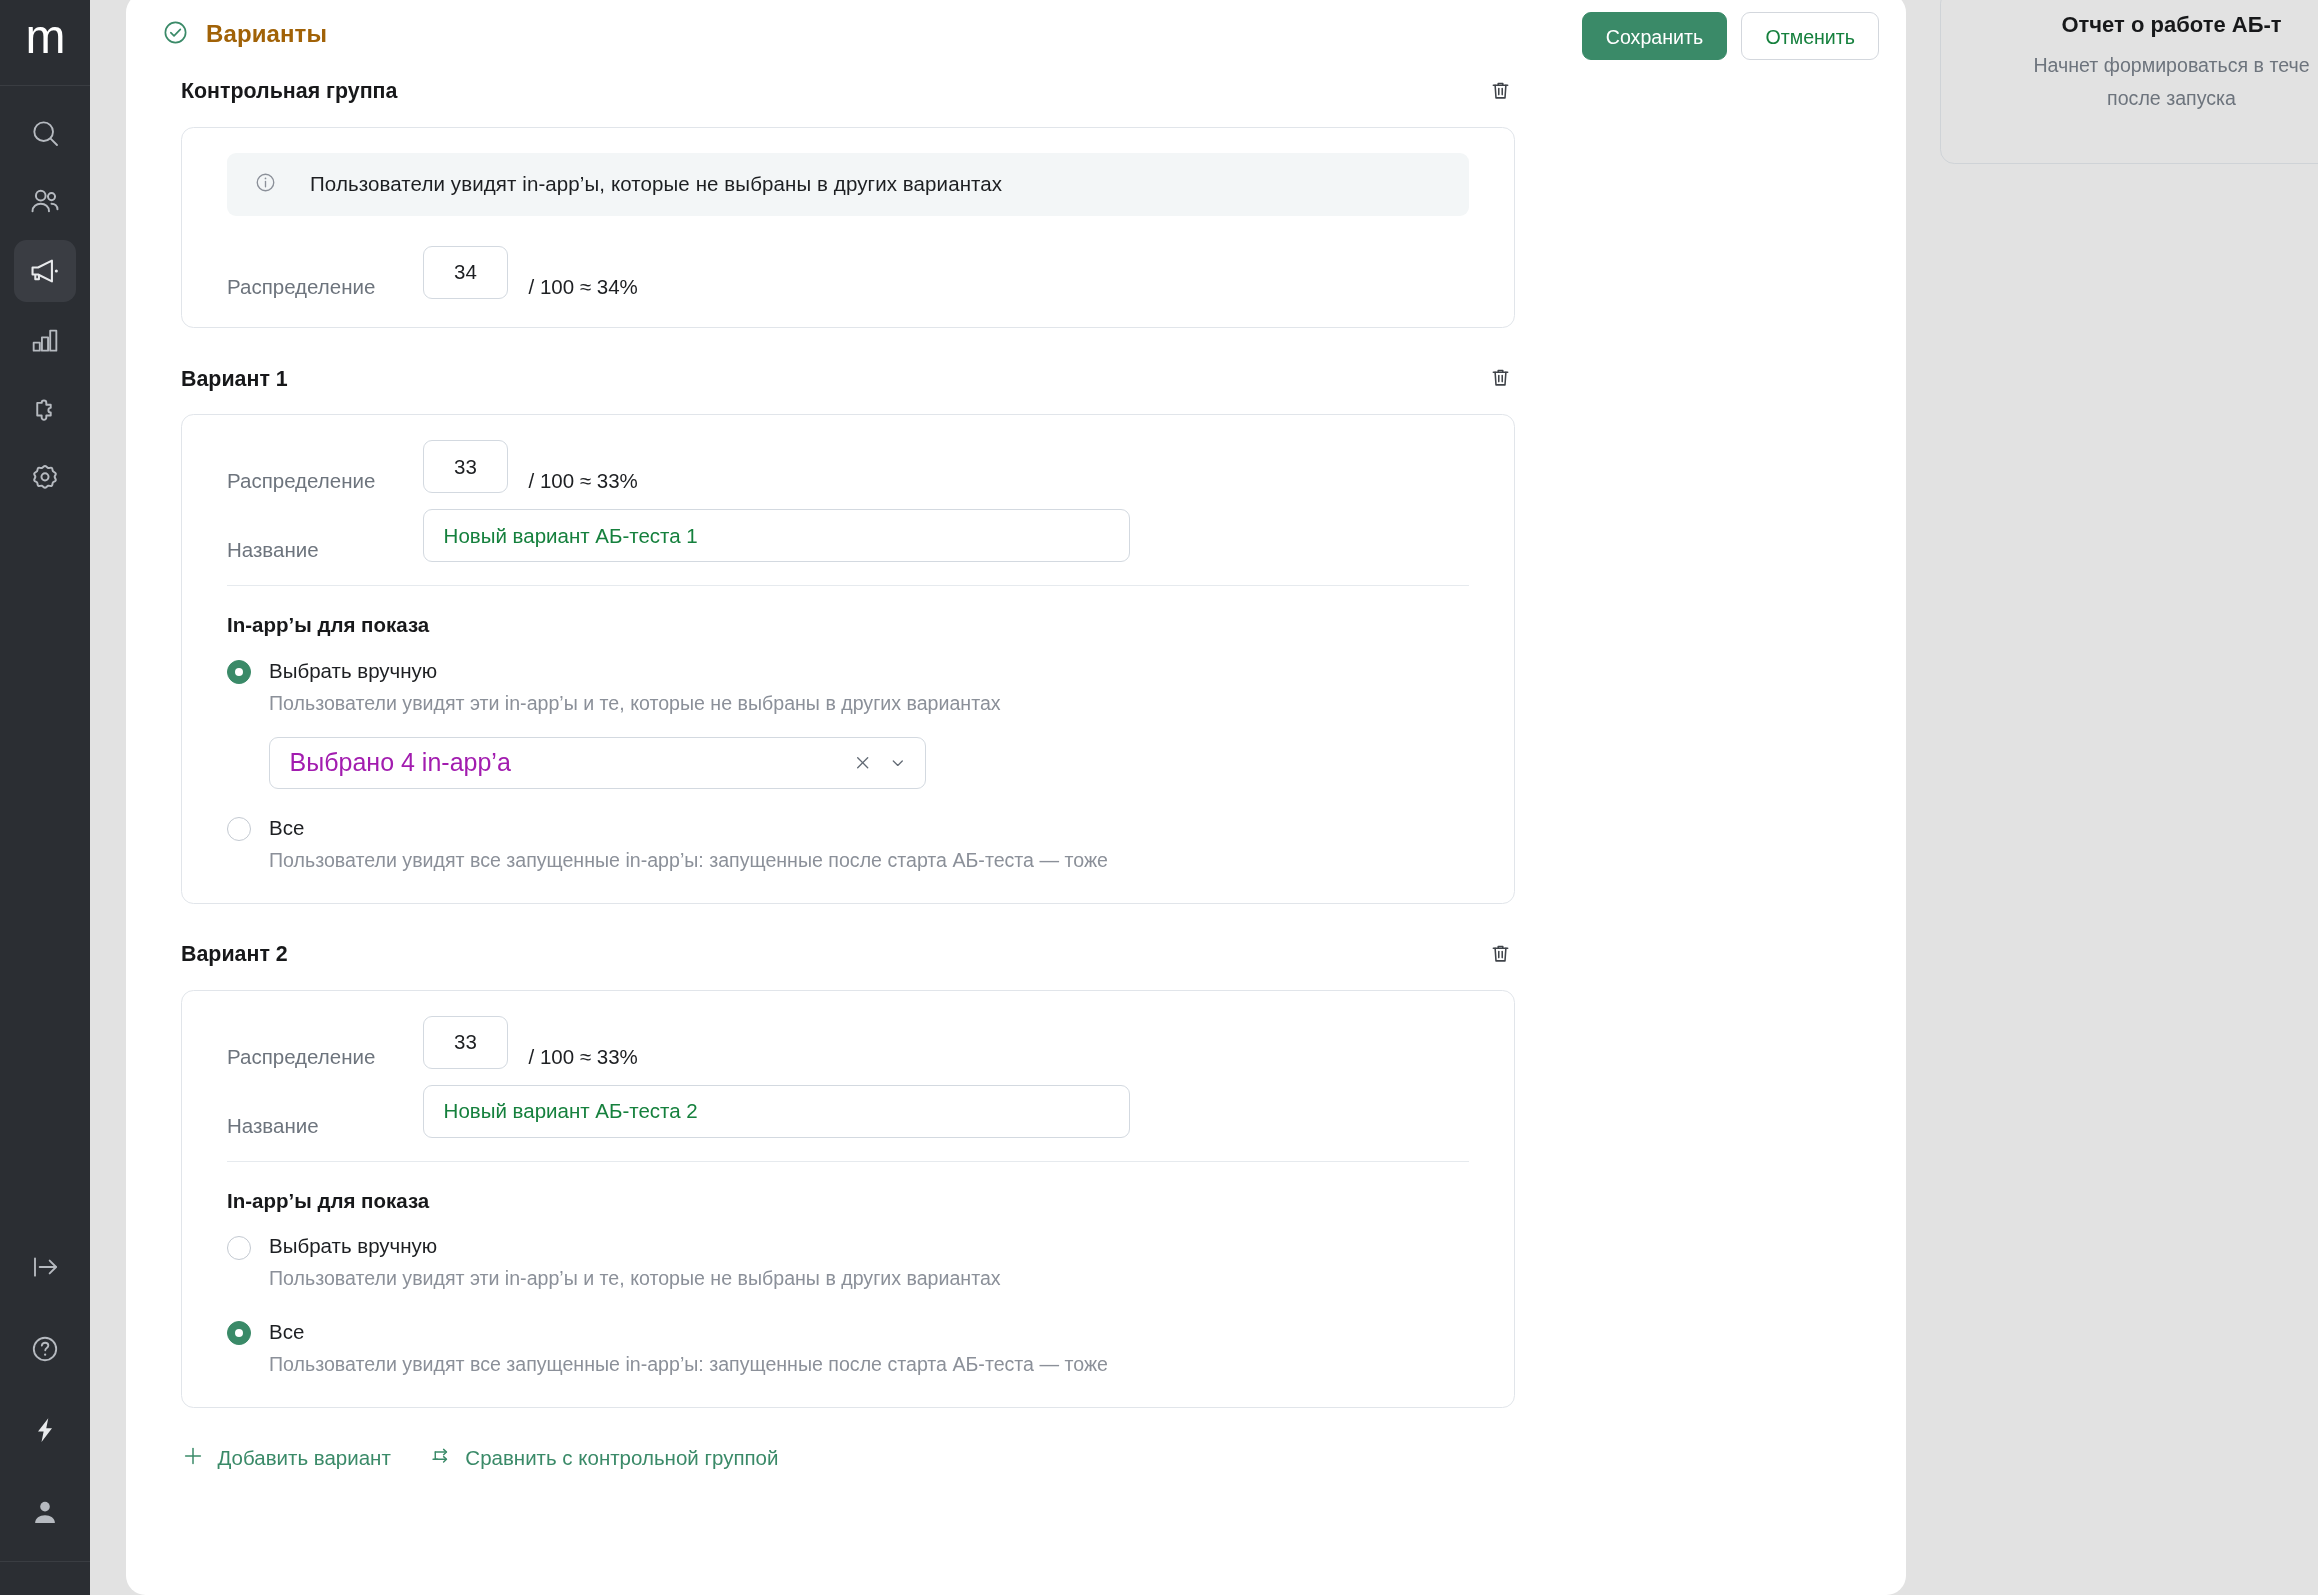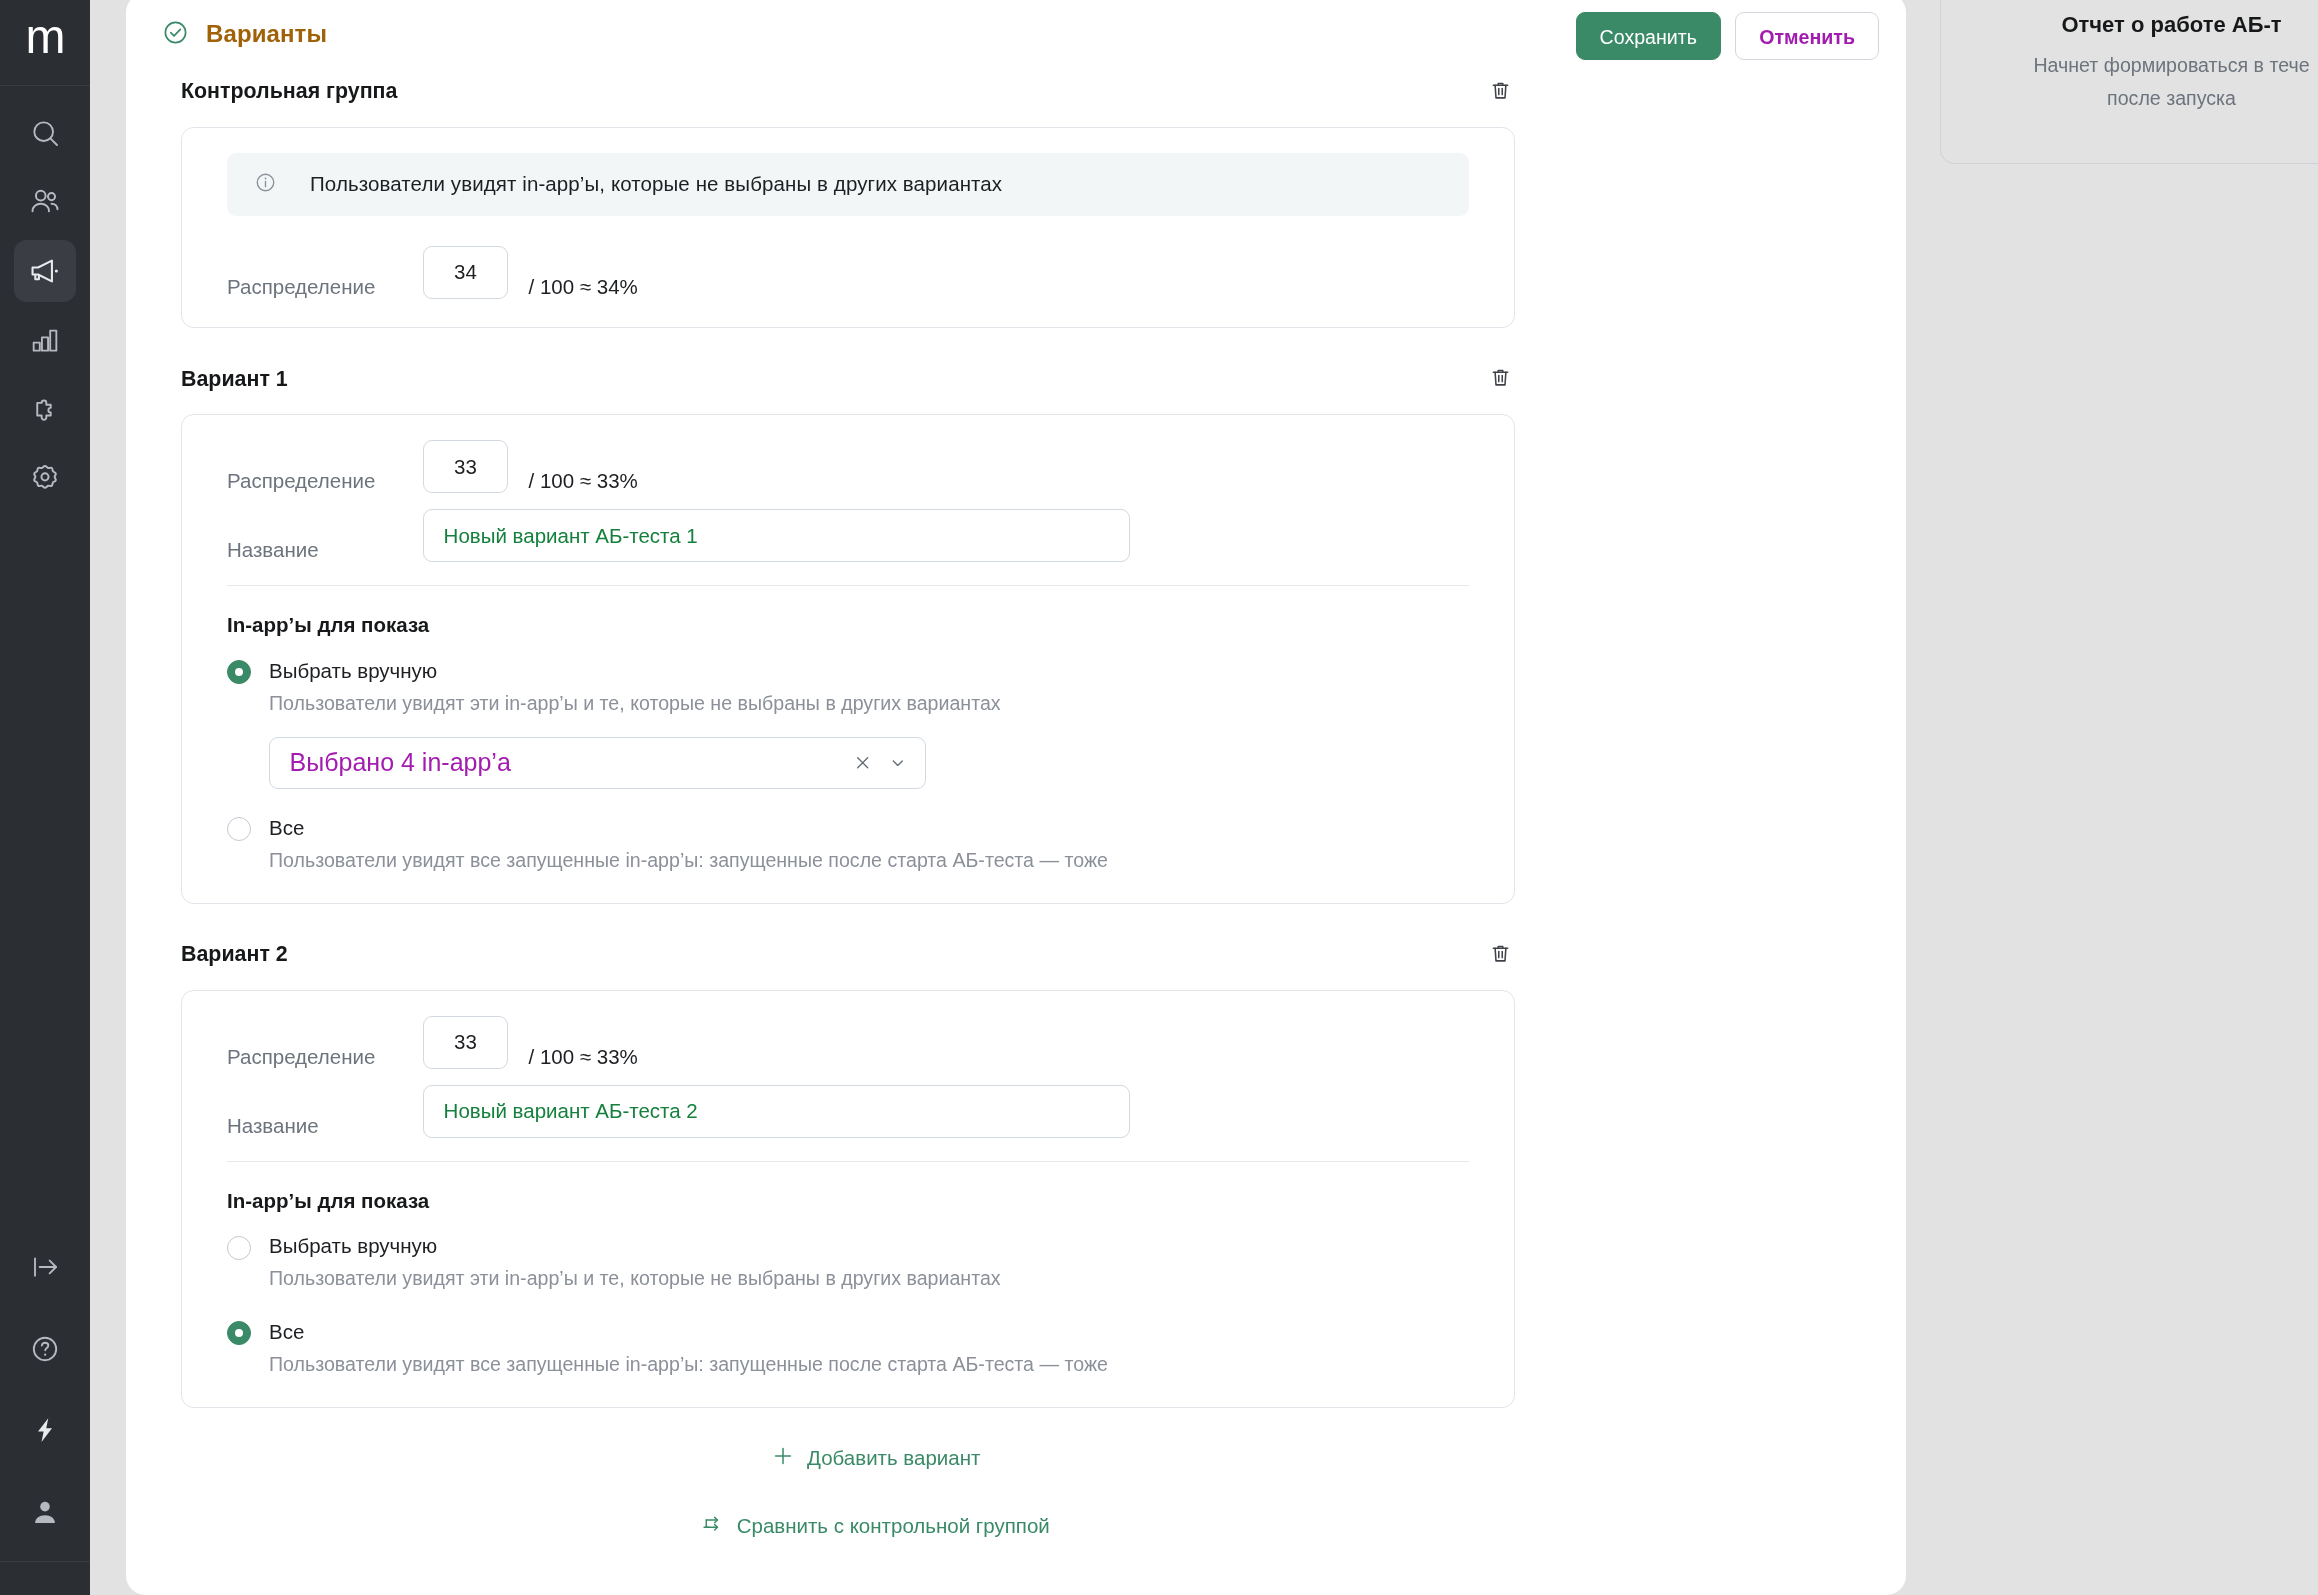--- a/index.html
+++ b/index.html
@@ -132,23 +132,22 @@
     white-space: nowrap;
   }
   .btn-primary {
     background: #3a8a68;
     color: #ffffff;
     border-color: #3a8a68;
     text-align: center;
   }
   .btn-secondary {
     background: #ffffff;
-    color: #a21caf;
+    color: #15803d;
     border: 0.9px solid #d3d7dd;
-    font-weight: bold;
   }
 
   .card-body {
     position: absolute;
     left: 0;
     top: 75px;
     width: 1444px;
     padding: 0 0 0 0;
   }
 
@@ -318,21 +317,20 @@
   }
   .sel-icon { cursor: pointer; display: flex; }
 
   .group-gap { height: 27px; }
 
   .bottom-actions {
     display: flex;
     align-items: center;
     gap: 39px;
     padding: 36px 0 0 55px;
-    flex-direction: column;
   }
   .link-action {
     display: flex;
     align-items: center;
     gap: 12.5px;
     color: #3a8a68;
     font-size: 20.5px;
     cursor: pointer;
   }
 

